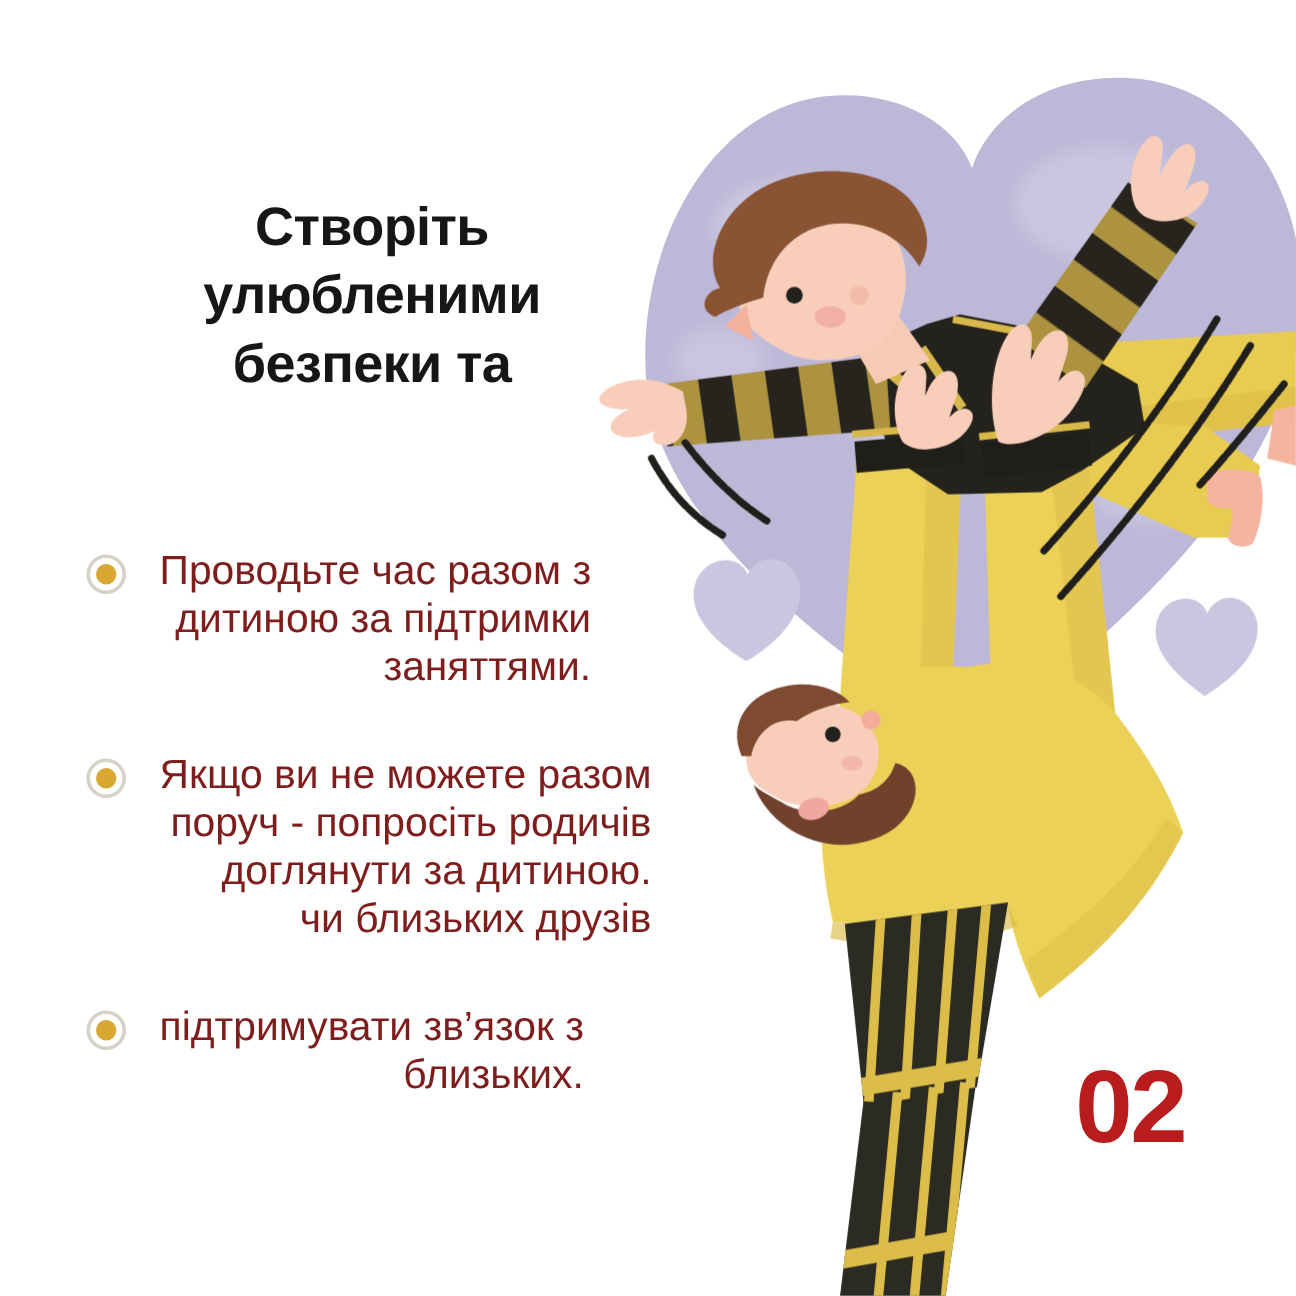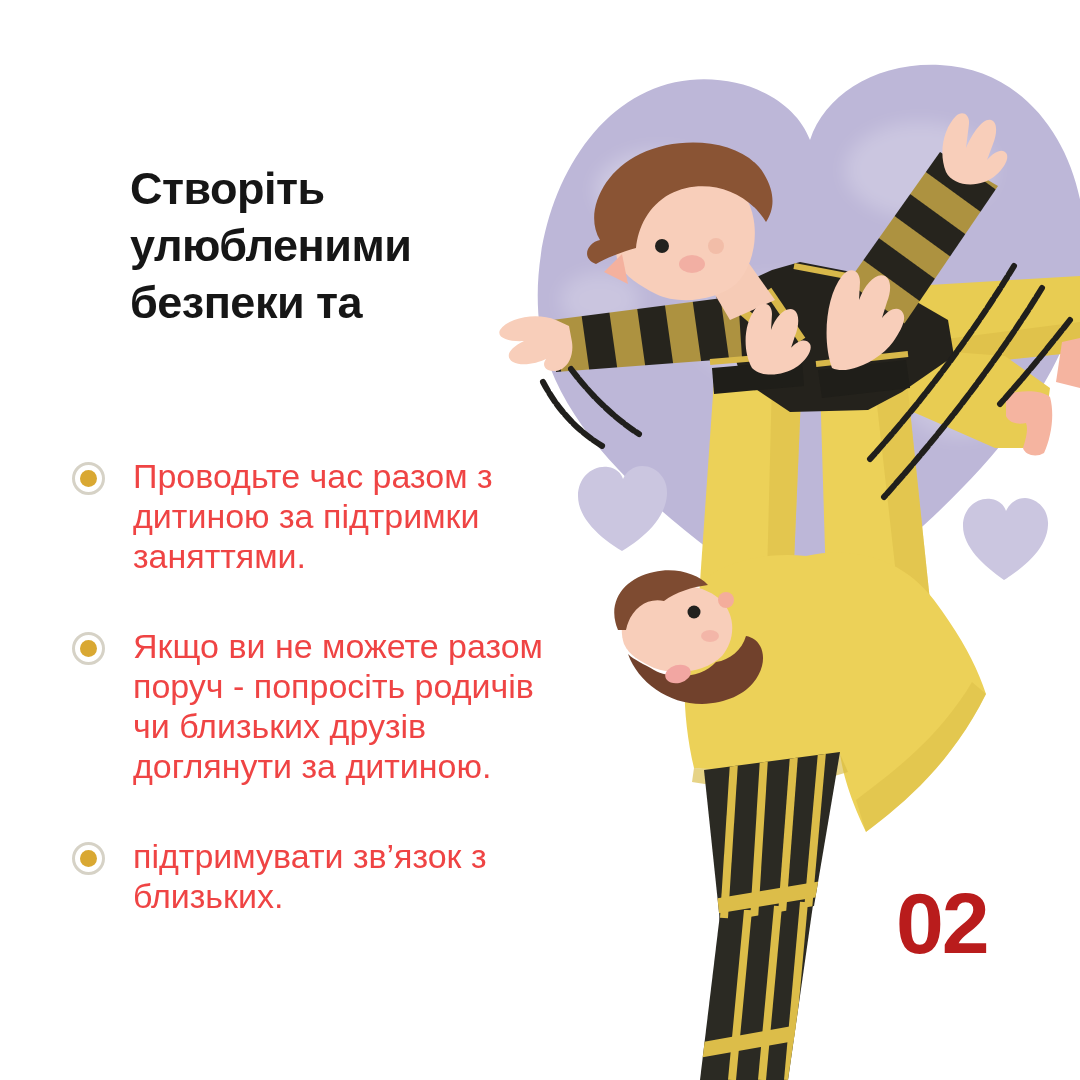--- a/index.html
+++ b/index.html
@@ -3,32 +3,32 @@
 <meta charset="utf-8">
 <style>
   html,body{margin:0;padding:0;background:#ffffff;}
   .canvas{
     position:relative;width:1080px;height:1080px;background:#ffffff;
     overflow:hidden;font-family:"Liberation Sans", sans-serif;color:#1b1b1b;
   }
   .illustration-svg{position:absolute;inset:0;width:1080px;height:1080px;pointer-events:none;}
   .title{
     position:absolute;left:130px;top:160px;width:360px;
-    font-size:45px;line-height:57px;font-weight:700;letter-spacing:-0.5px;color:#161616;
+    font-size:45px;line-height:57px;font-weight:700;letter-spacing:-0.5px;color:#161616;text-align:center;
   }
   .bullets{position:absolute;left:72px;top:456px;width:510px;list-style:none;margin:0;padding:0;}
   .bullet-item{display:flex;align-items:flex-start;margin-bottom:50px;}
   .bullet-item:last-child{margin-bottom:0;}
   .dot{
     flex:0 0 auto;width:27px;height:27px;border-radius:50%;
     border:3px solid #d6d2c6;background:#ffffff;margin-top:6px;margin-right:28px;
     display:flex;align-items:center;justify-content:center;
   }
   .dot-inner{width:17px;height:17px;border-radius:50%;background:#d9a832;}
-  .bullet-text{font-size:34px;line-height:40px;color:#ef4444;}
+  .bullet-text{font-size:34px;line-height:40px;color:#7f1d1d;text-align:right;}
   .page-number{
     position:absolute;left:896px;top:880px;
     font-size:86px;line-height:86px;font-weight:800;letter-spacing:-2px;color:#b91c1c;
   }
 </style>
 </head>
 <body>
 
 <div class="canvas">
 
@@ -179,22 +179,22 @@
         <div>заняттями.</div>
       </div>
     </li>
     <li class="bullet-item">
       <span class="dot">
           <span class="dot-inner"></span>
         </span>
       <div class="bullet-text">
         <div>Якщо ви не можете разом</div>
         <div>поруч - попросіть родичів</div>
+        <div>доглянути за дитиною.</div>
         <div>чи близьких друзів</div>
-        <div>доглянути за дитиною.</div>
       </div>
     </li>
     <li class="bullet-item">
       <span class="dot">
           <span class="dot-inner"></span>
         </span>
       <div class="bullet-text">
         <div>підтримувати зв’язок з</div>
         <div>близьких.</div>
       </div>

